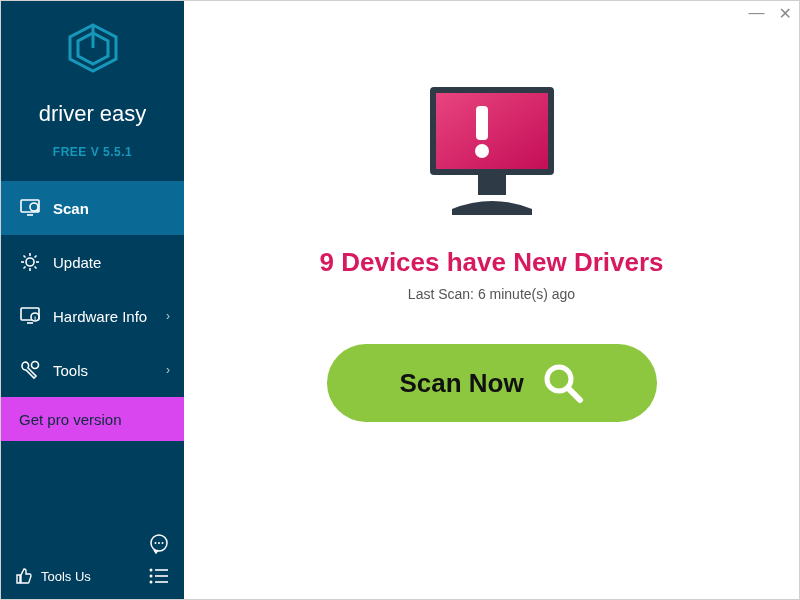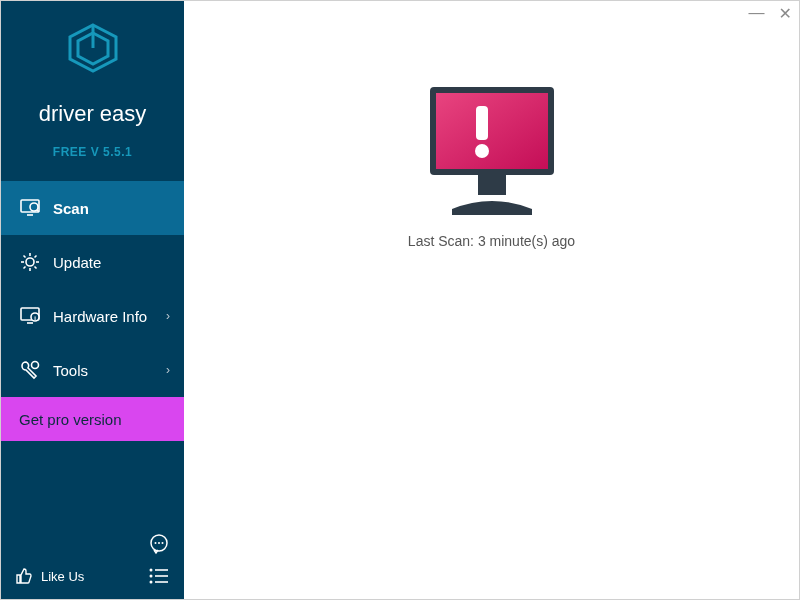--- a/index.html
+++ b/index.html
@@ -230,21 +230,21 @@
     <div class="get-pro">
       <span>Get pro version</span>
     </div>
   </div>
 
   <div class="sidebar-footer">
     <div class="like-us">
       <svg width="18" height="18" viewBox="0 0 18 18">
           <path d="M2 8 h3 v8 h-3 z M6 16 v-8 l3-6 c1 0 2 1 2 2 v3 h4 c1 0 1 1 1 2 l-2 6 c0 1-1 1-1 1 z" fill="none" stroke="#fff" stroke-width="1.4"></path>
         </svg>
-      <span>Like Us</span>
+      <span>Tools Us</span>
     </div>
     <div class="footer-right">
       <svg width="22" height="22" viewBox="0 0 22 22" style="cursor:pointer">
           <circle cx="11" cy="10" r="8" fill="none" stroke="#fff" stroke-width="1.5"></circle>
           <circle cx="7.5" cy="10" r="1" fill="#fff"></circle>
           <circle cx="11" cy="10" r="1" fill="#fff"></circle>
           <circle cx="14.5" cy="10" r="1" fill="#fff"></circle>
           <path d="M6 17 l2 3 2-3" fill="none" stroke="#fff" stroke-width="1.5"></path>
         </svg>
       <svg width="22" height="18" viewBox="0 0 22 18" style="cursor:pointer">
@@ -271,15 +271,23 @@
           <stop offset="100%" stop-color="#c40e57"></stop>
         </linearGradient>
       </defs>
       <rect x="64" y="25" width="12" height="34" rx="4" fill="#fff"></rect>
       <circle cx="70" cy="70" r="7" fill="#fff"></circle>
       <rect x="66" y="94" width="28" height="20" fill="#2e3b47"></rect>
       <path d="M40 128 q40-16 80 0 v6 h-80 z" fill="#2e3b47"></path>
     </svg>
   </div>
 
-  <div class="last-scan">Last Scan: 3 minute(s) ago</div>
-
+  <div class="status-text">9 Devices have New Drivers</div>
+  <div class="last-scan">Last Scan: 6 minute(s) ago</div>
+
+  <button class="scan-btn">
+    <span class="scan-btn-label">Scan Now</span>
+    <svg width="42" height="42" viewBox="0 0 42 42">
+      <circle cx="17" cy="17" r="12" fill="none" stroke="#fff" stroke-width="5"></circle>
+      <line x1="26" y1="26" x2="38" y2="38" stroke="#fff" stroke-width="6" stroke-linecap="round"></line>
+    </svg>
+  </button>
 </div>
 
 </body></html>

